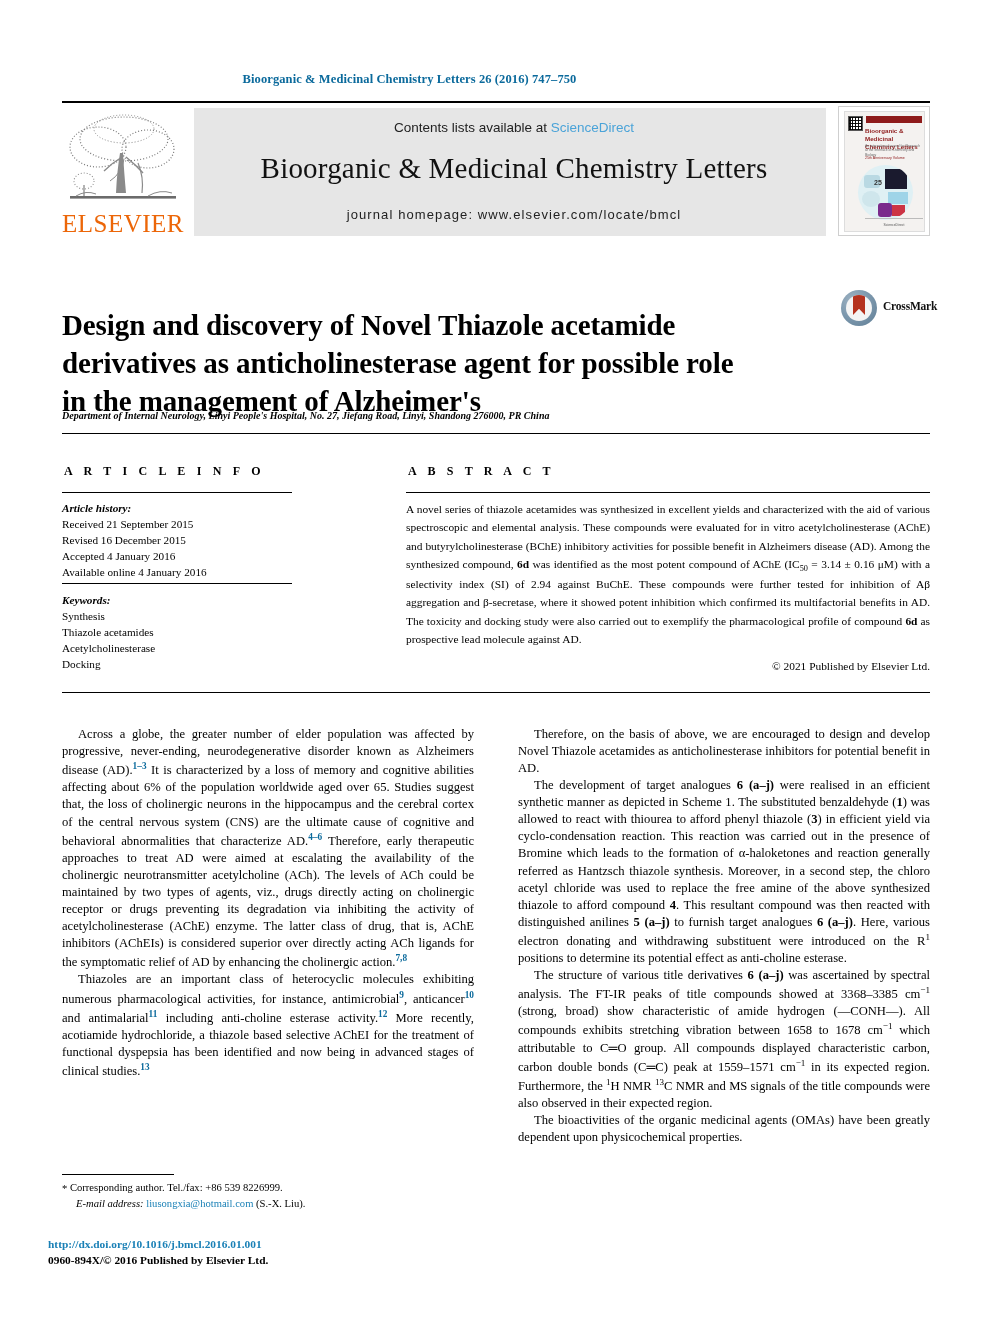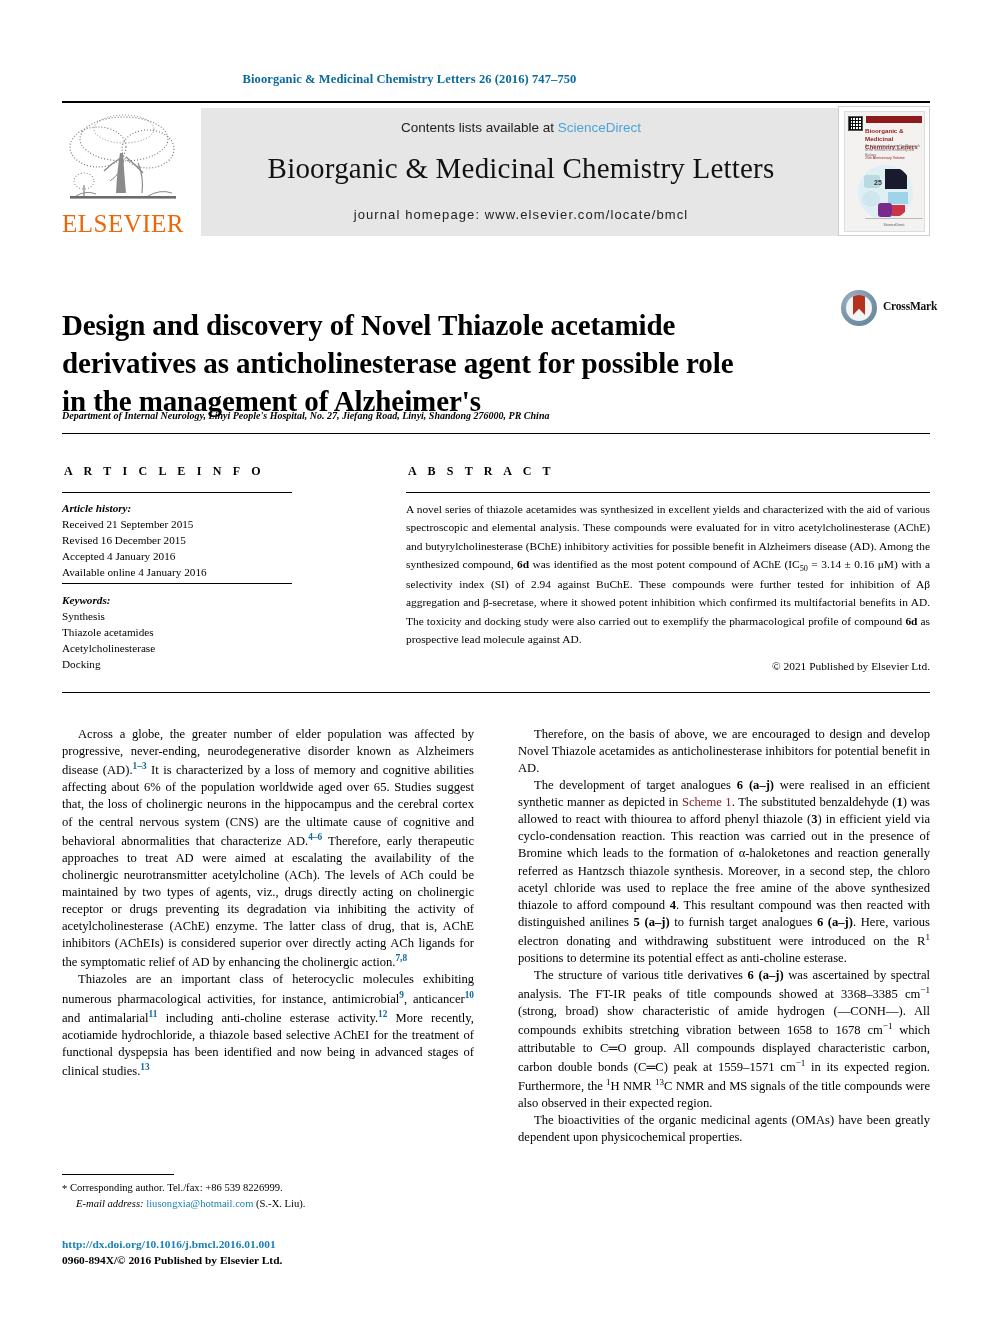--- a/index.html
+++ b/index.html
@@ -56,25 +56,24 @@
     width: 122px;
     text-align: center;
     font-family: "Liberation Serif", serif;
     font-size: 25px;
     letter-spacing: .5px;
     color: #ec6608;
     line-height: 1;
   }
   .gray-panel {
     position: absolute;
-    left: 139px; top: 5px;
+    left: 132px; top: 5px;
     width: 632px;
     height: 128px;
     background: #e6e6e6;
-    padding-left: 12px;
   }
   .contents-line {
     position: absolute;
     left: 0; top: 12px;
     width: 640px;
     text-align: center;
     font-family: "Liberation Sans", sans-serif;
     font-size: 13.5px;
     color: #222;
   }
@@ -357,21 +356,21 @@
   .col p {
     margin: 0;
     text-indent: 16px;
   }
   .ref {
     color: #0b6a9c;
     font-weight: bold;
     font-size: .74em;
     vertical-align: super;
   }
-  .link { color: #7f1d1d; }
+  .link { color: #000000; }
 
   
   .fn-rule {
     position: absolute;
     left: 62px; top: 1174px;
     width: 112px;
     border-top: 1.1px solid #000;
   }
   .footnote {
     position: absolute;
@@ -381,21 +380,21 @@
     font-size: 10.6px;
     line-height: 1.5;
     color: #000;
   }
   .footnote .ital { font-style: italic; }
   .footnote .mail { color: #1a80b6; }
   .fn-star { position: relative; top: 1px; }
 
   .doi-block {
     position: absolute;
-    left: 62px; top: 1236px;
+    left: 48px; top: 1236px;
     width: 420px;
     font-family: "Liberation Serif", serif;
     font-size: 11.4px;
     line-height: 1.42;
     font-weight: bold;
     color: #000;
   }
   .doi-block .doi { color: #1a80b6; font-weight: bold; }
 </style>
 </head>

